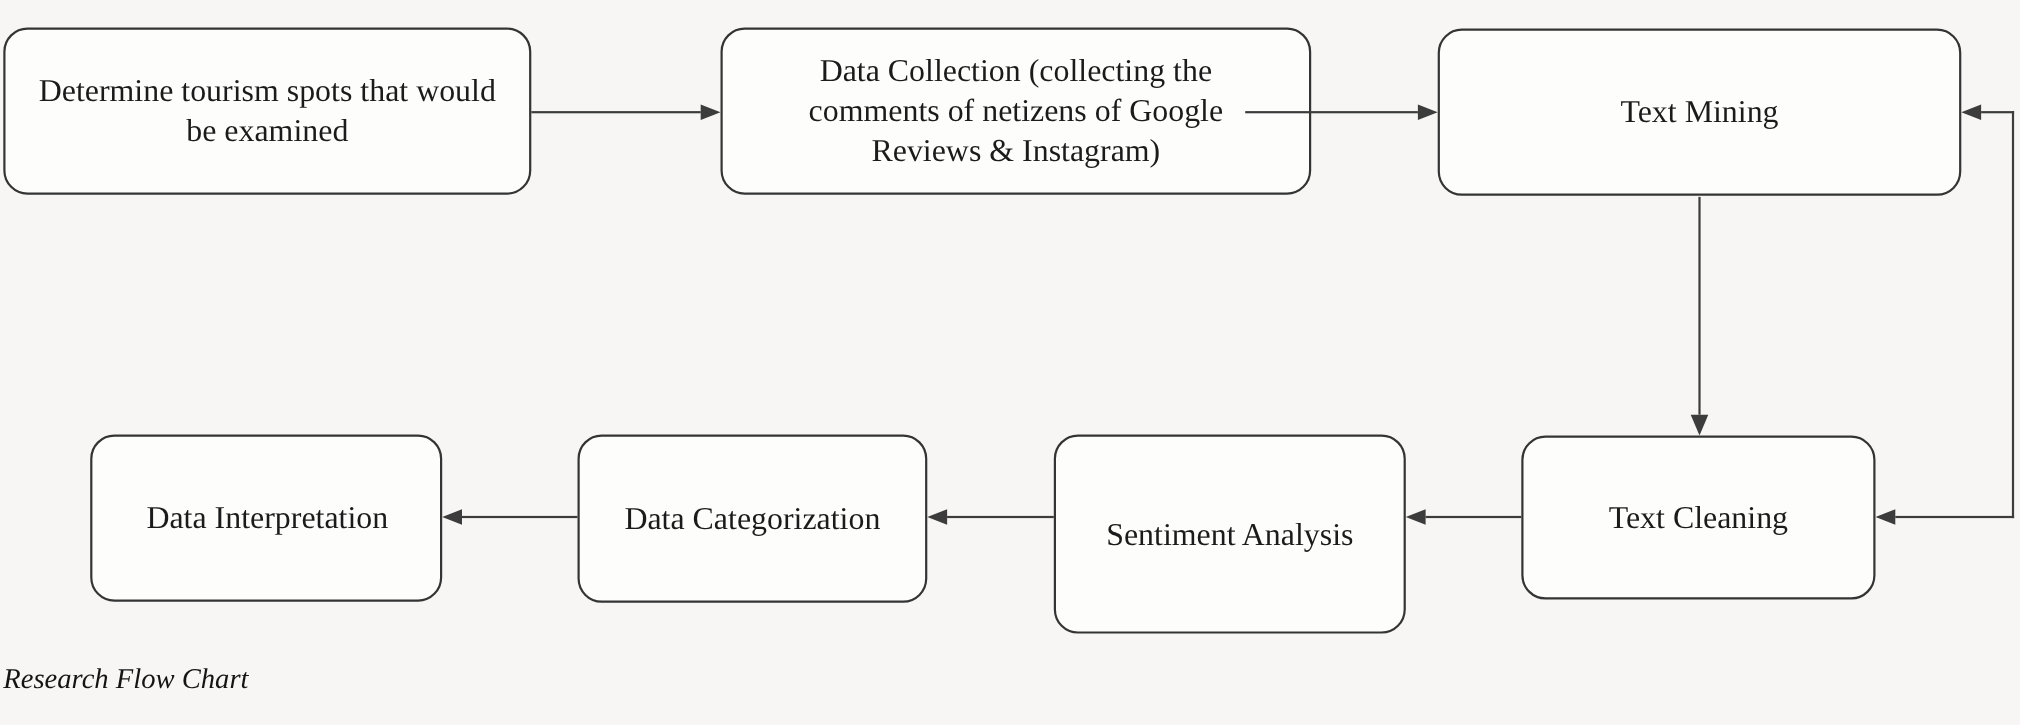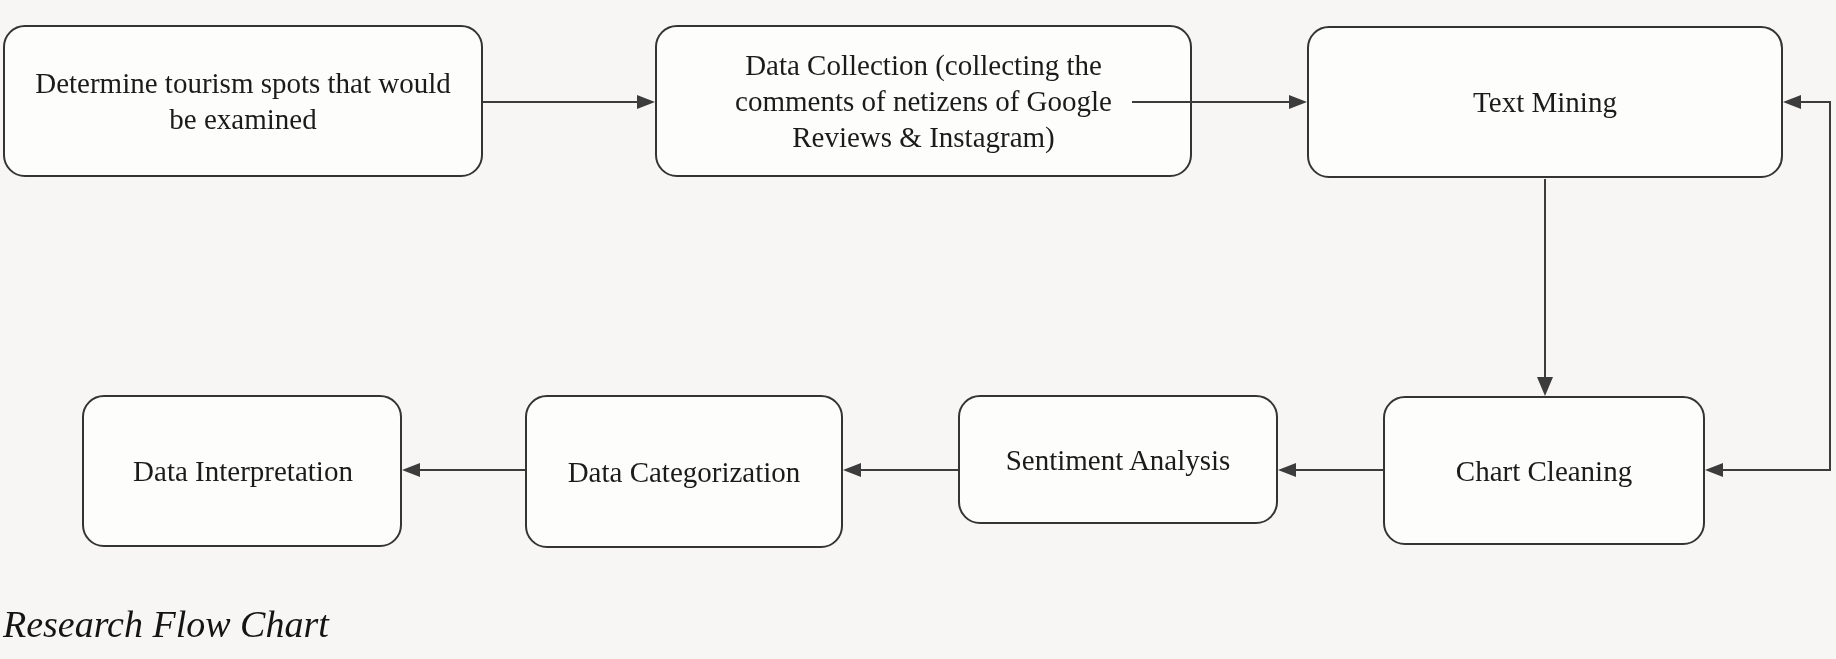--- a/index.html
+++ b/index.html
@@ -29,21 +29,21 @@
     line-height:36px;
     padding:6px 26px;
   }
   
   .n-determine      {left:3px;    top:25px;  width:480px; height:152px;}
   .n-collection     {left:655px;  top:25px;  width:537px; height:152px;align-items:center;}
   .n-textmining     {left:1307px; top:26px;  width:476px; height:152px;align-items:center;}
   
   .n-interpretation {left:82px;   top:395px; width:320px; height:152px;padding-left:28px;}
   .n-categorization {left:525px;  top:395px; width:318px; height:153px;}
-  .n-sentiment      {left:958px;  top:395px; width:320px; height:129px;}
+  .n-sentiment      {left:958px;  top:395px; width:320px; height:181px;}
   .n-cleaning       {left:1383px; top:396px; width:322px; height:149px;}
 
   .hline{position:absolute;height:2px;background:var(--line);}
   .vline{position:absolute;width:2px;background:var(--line);}
   .ah{position:absolute;width:0;height:0;}
   .ah-right{border-top:7px solid transparent;border-bottom:7px solid transparent;border-left:18px solid var(--line);}
   .ah-left {border-top:7px solid transparent;border-bottom:7px solid transparent;border-right:18px solid var(--line);}
   .ah-down {border-left:8px solid transparent;border-right:8px solid transparent;border-top:19px solid var(--line);}
 
   
@@ -67,21 +67,21 @@
   
   .a7-top-line{left:1801px;top:101px;width:30px;}
   .a7-top-head{left:1783px;top:95px;}
   .a7-vline{left:1829px;top:101px;height:370px;}
   .a7-bottom-line{left:1723px;top:469px;width:108px;}
   .a7-bottom-head{left:1705px;top:463px;}
 
   .caption{
     position:absolute;
     left:3px;top:602px;
-    font-size:38px;
+    font-size:26px;
     font-style:italic;
     color:#141414;
     white-space:nowrap;
   }
 </style>
 </head>
 <body>
 
 <div class="canvas">
 
@@ -98,21 +98,21 @@
   <div class="node n-interpretation">
     <span>Data Interpretation</span>
   </div>
   <div class="node n-categorization">
     <span>Data Categorization</span>
   </div>
   <div class="node n-sentiment">
     <span>Sentiment Analysis</span>
   </div>
   <div class="node n-cleaning">
-    <span>Chart Cleaning</span>
+    <span>Text Cleaning</span>
   </div>
 
   <div class="hline a1-line"></div>
   <div class="ah ah-right a1-head"></div>
 
   <div class="hline a2-line"></div>
   <div class="ah ah-right a2-head"></div>
 
   <div class="vline a3-line"></div>
   <div class="ah ah-down a3-head"></div>

